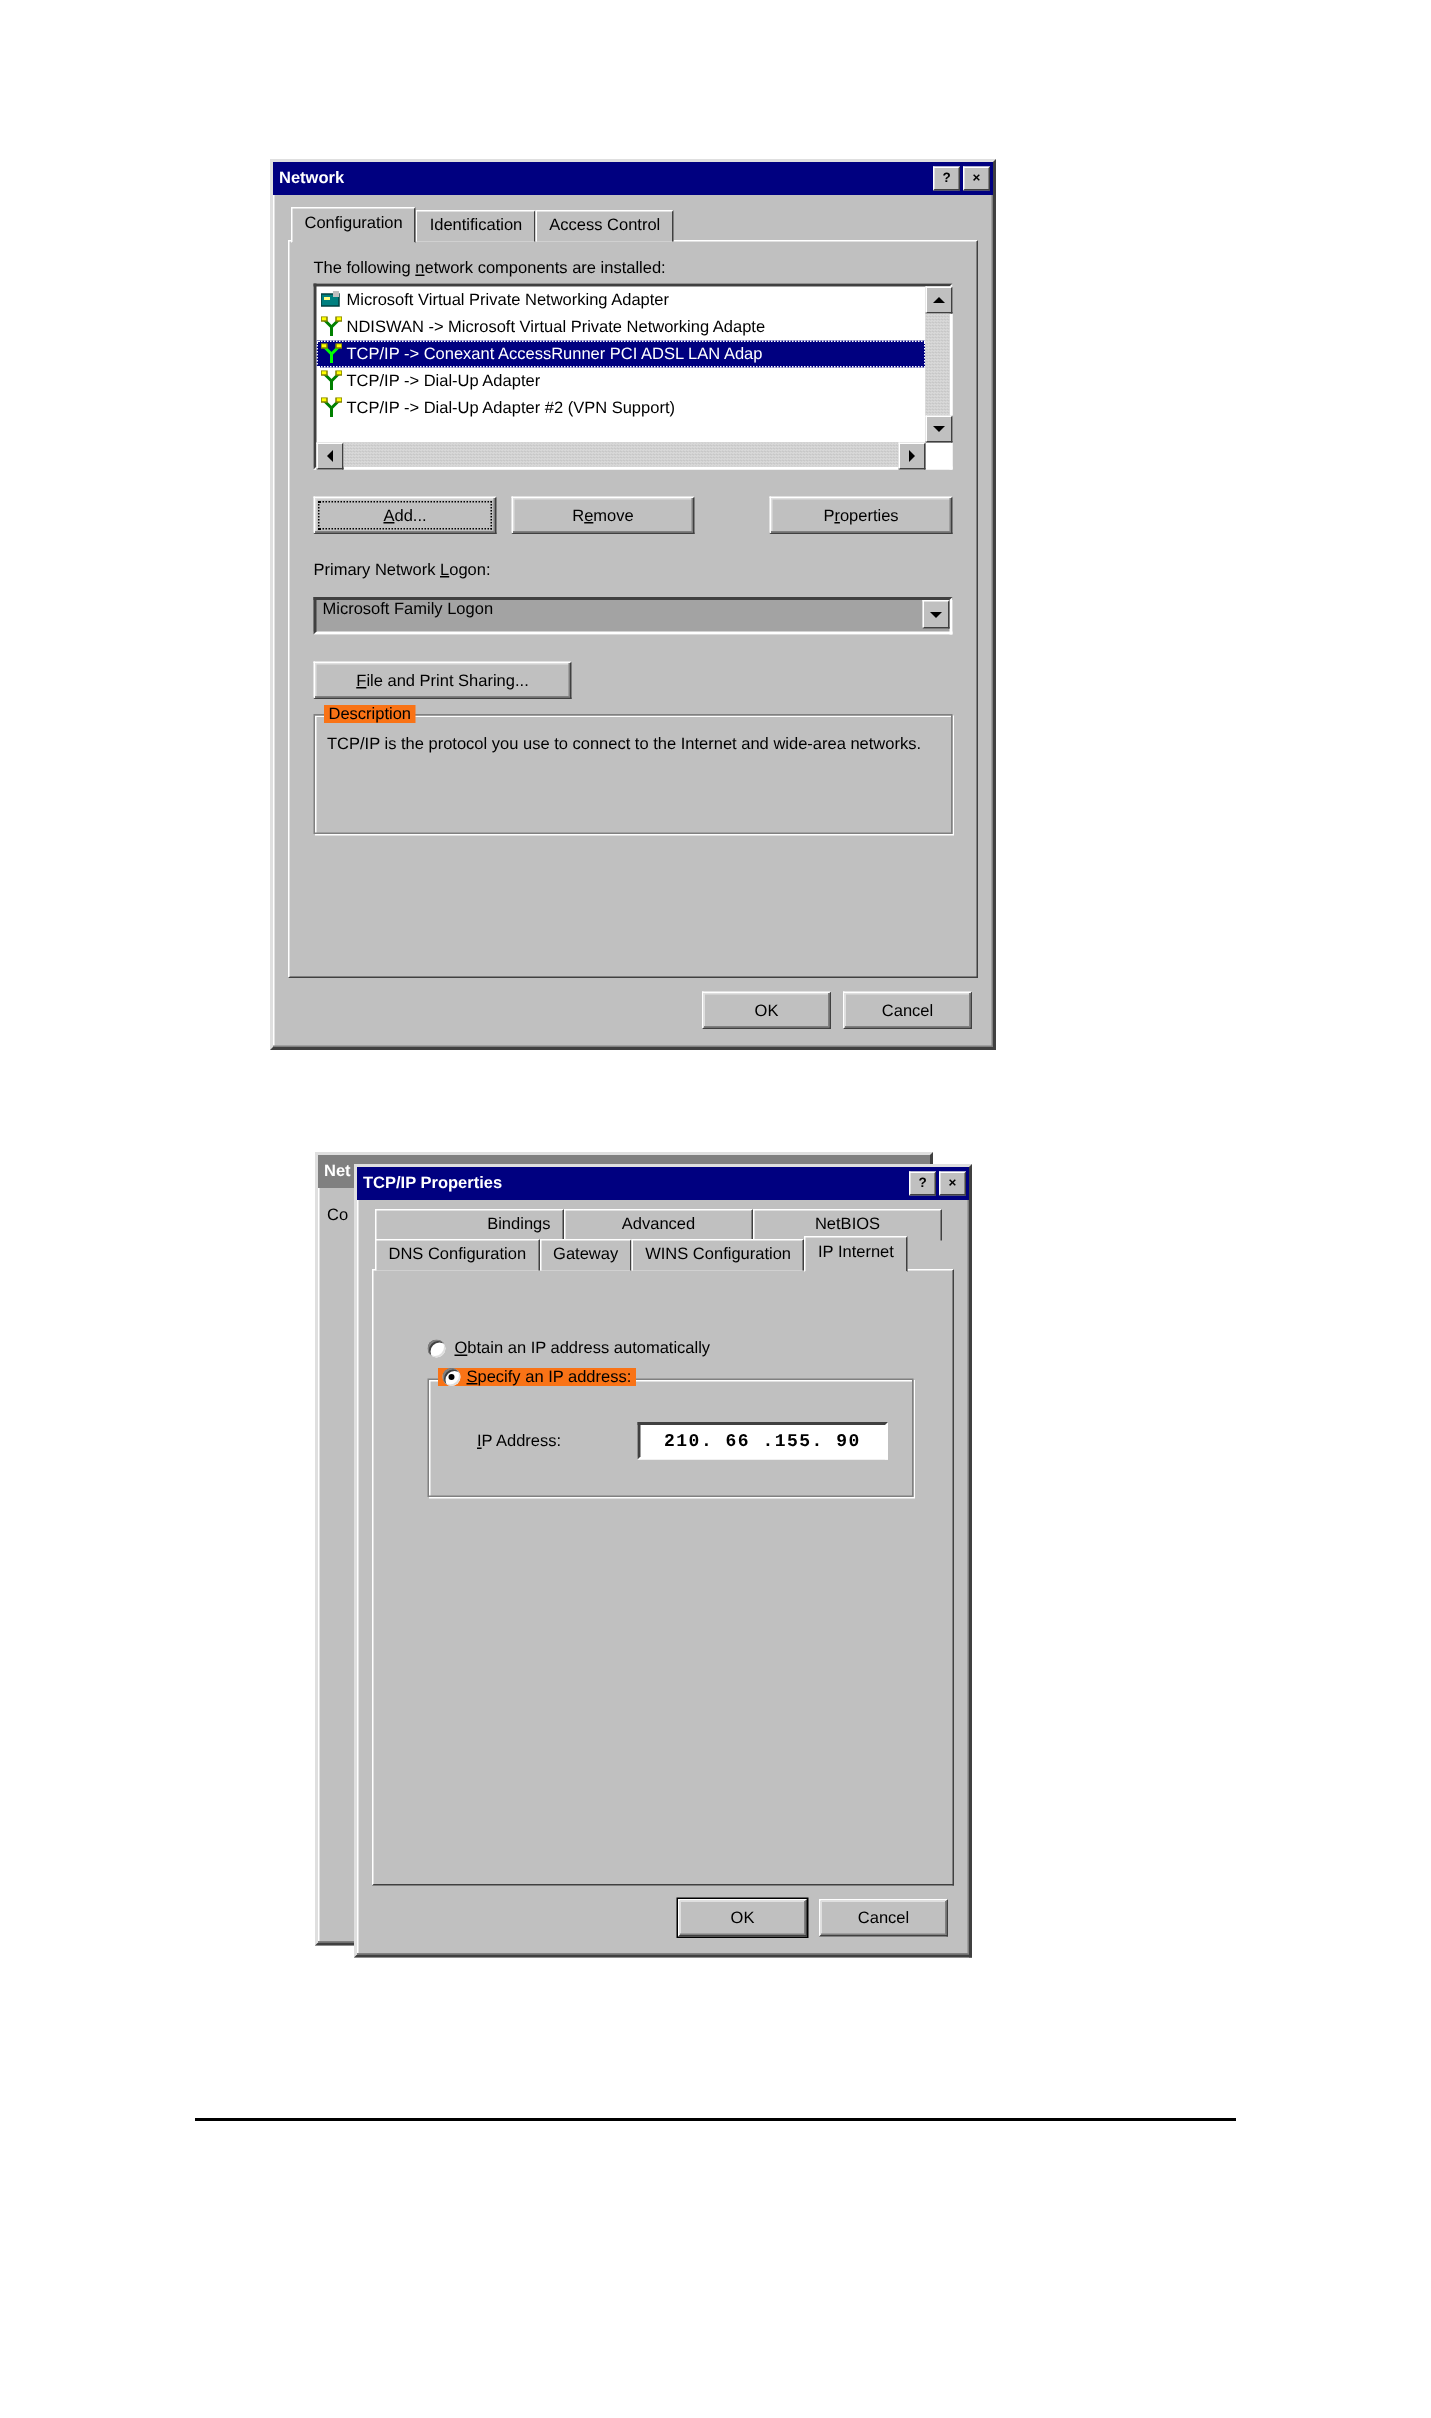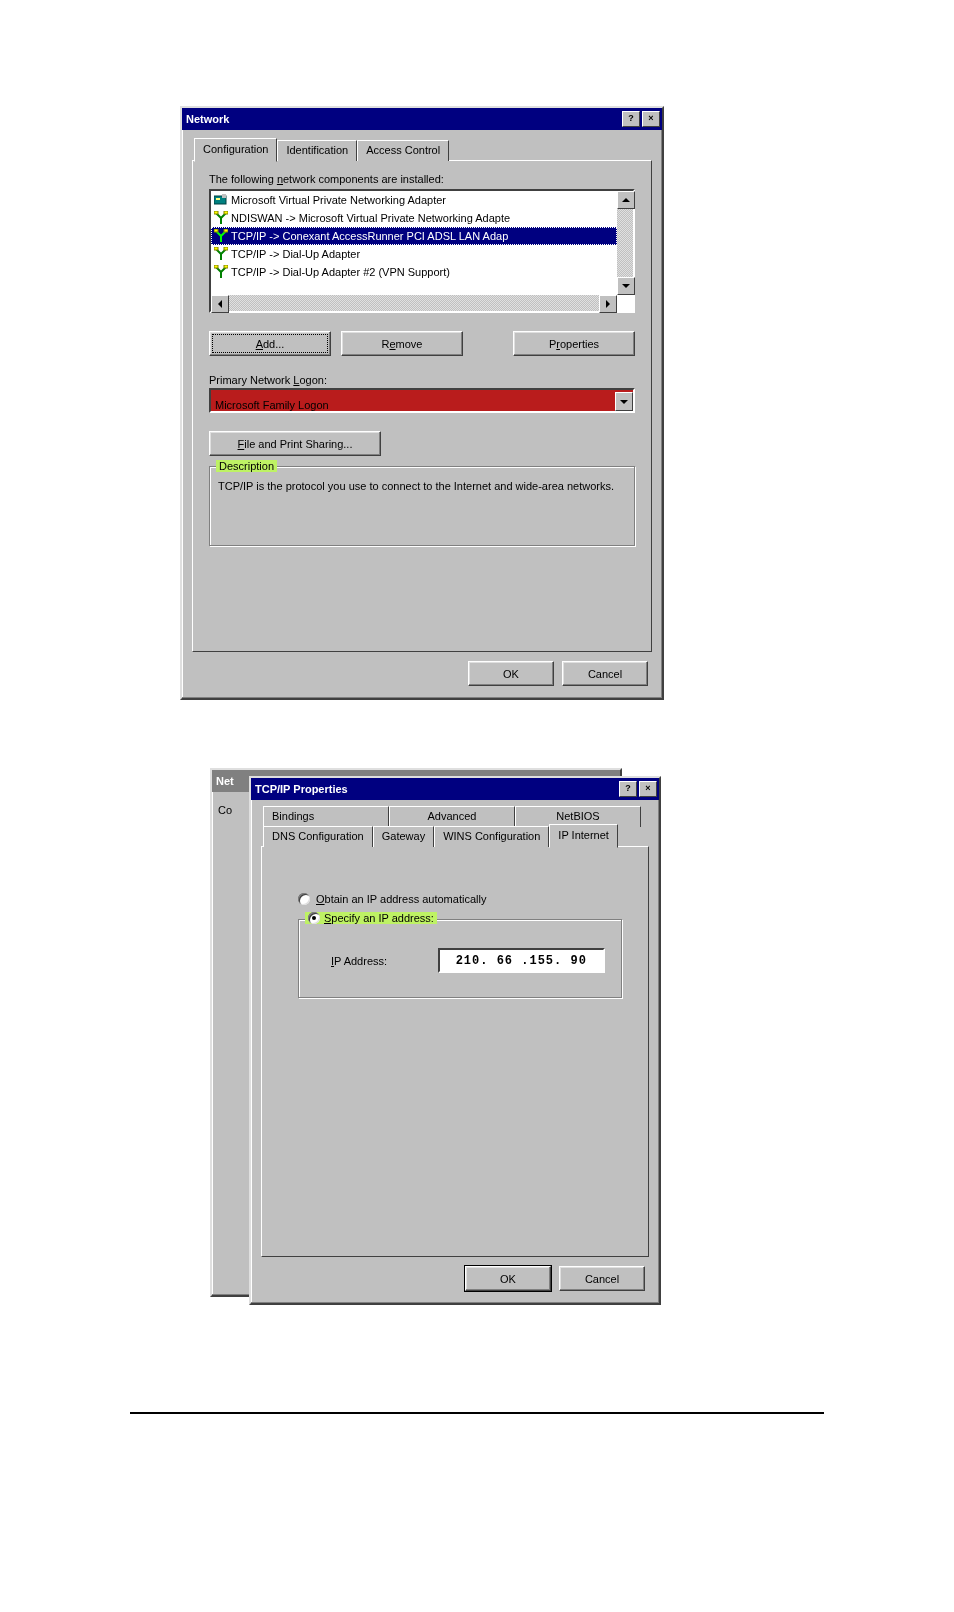--- a/index.html
+++ b/index.html
@@ -145,23 +145,23 @@
     border-right:1px solid #404040; border-bottom:1px solid #404040;
     box-shadow: inset -1px -1px 0 #808080, inset 1px 1px 0 #dfdfdf;
     font-size:11px;
     display:flex; align-items:center; justify-content:center;
   }
   .btn.focus { outline:1px dotted #000; outline-offset:-4px; }
   .btn.default { box-shadow: 0 0 0 1px #000, inset -1px -1px 0 #808080, inset 1px 1px 0 #dfdfdf; }
 
   
   .combo {
-    height:21px; background:#b91c1c;
-    display:flex; align-items:flex-end;
-    margin-top:2px;
+    height:21px; background:#a3a3a3;
+    display:flex; align-items:flex-start;
+    margin-top:12px;
   }
   .combo-text { flex:1; padding:0 4px; font-size:11px; }
   .combo-btn {
     width:16px; height:17px;
     background:#c0c0c0;
     border-top:1px solid #fff; border-left:1px solid #fff;
     border-right:1px solid #404040; border-bottom:1px solid #404040;
     display:flex; align-items:center; justify-content:center;
     font-size:8px;
   }
@@ -169,21 +169,21 @@
   
   .group {
     border:1px solid #808080;
     box-shadow: inset 1px 1px 0 #fff, 1px 1px 0 #fff;
     position: relative;
     padding: 12px 8px 8px 8px;
     margin-top: 10px;
   }
   .group-label {
     position:absolute; top:-7px; left:6px;
-    background:#bef264; padding:0 3px;
+    background:#f97316; padding:0 3px;
     font-size:11px;
   }
   .group-label.radio { display:flex; align-items:center; gap:4px; top:-8px; }
 
   
   .dlg-btns {
     position:absolute; right:14px; bottom:12px;
     display:flex; gap:8px;
   }
   .dlg-btns .btn { width:84px; }
@@ -365,33 +365,33 @@
   </div>
 </div>
 
 <div class="win" style="left:210px; top:768px; width:408px; height:525px;">
   <div class="titlebar inactive">
     <span class="titlebar-text">Net</span>
   </div>
   <div style="padding:12px 6px; font-size:11px;">Co</div>
 </div>
 
-<div class="win" style="left:249px; top:776px; width:408px; height:525px;">
+<div class="win" style="left:236px; top:776px; width:408px; height:525px;">
   <div class="titlebar">
     <span class="titlebar-text">TCP/IP Properties</span>
     <div class="titlebar-btns">
       <div class="titlebtn">?</div>
       <div class="titlebtn">×</div>
     </div>
   </div>
 
   <div class="tabsheet" style="top:28px;">
 
     <div class="tabstrip" style="top:0;">
-      <div class="tab" style="width:108px;text-align:left;"><span>Bindings</span></div>
+      <div class="tab" style="width:108px;text-align:right;"><span>Bindings</span></div>
       <div class="tab" style="width:108px;text-align:center;"><span>Advanced</span></div>
       <div class="tab" style="width:108px;text-align:center;"><span>NetBIOS</span></div>
     </div>
 
     <div class="tabstrip" style="top:20px;">
       <div class="tab"><span>DNS Configuration</span></div>
       <div class="tab"><span>Gateway</span></div>
       <div class="tab"><span>WINS Configuration</span></div>
       <div class="tab sel"><span>IP Internet</span></div>
     </div>

